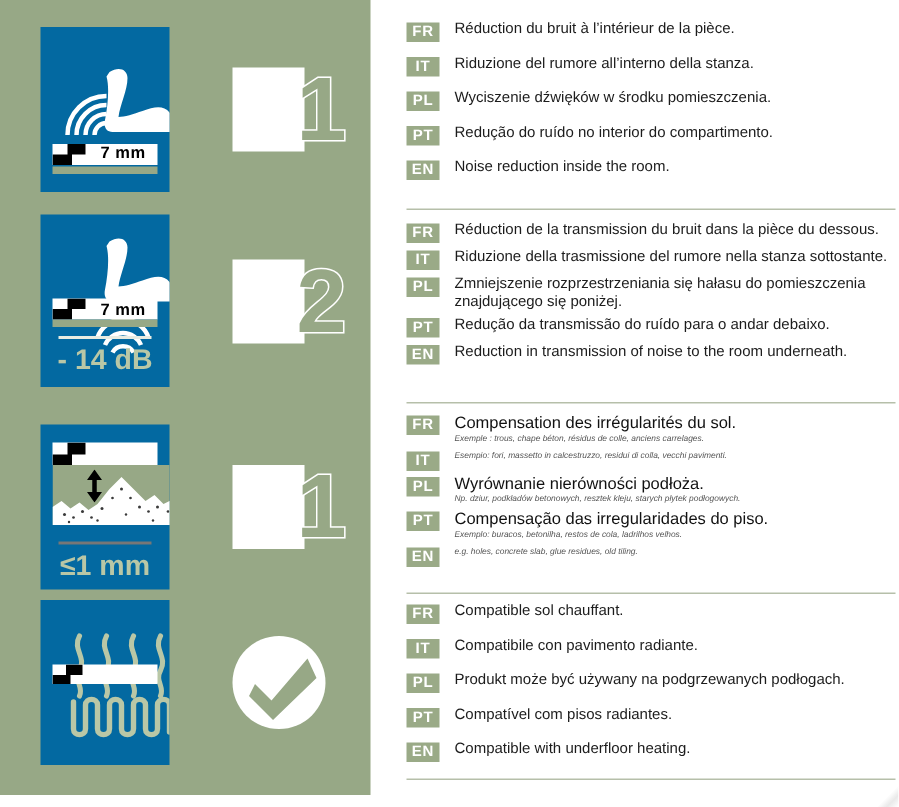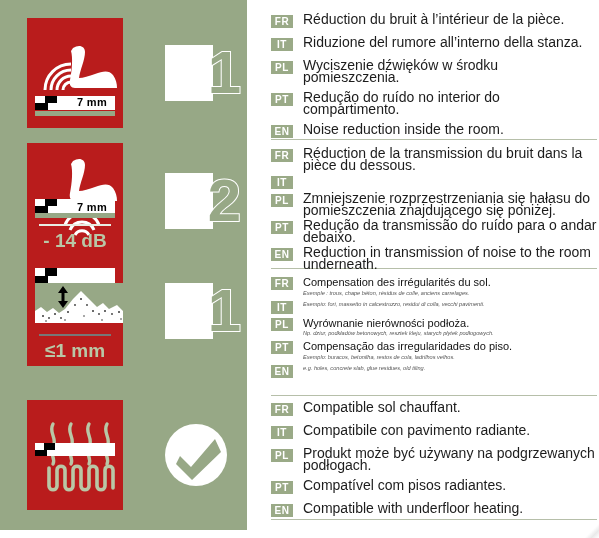--- a/index.html
+++ b/index.html
@@ -41,29 +41,29 @@
 
   .icon-row {
     position: absolute;
     left: 0;
     width: 247px;
     display: flex;
     align-items: center;
   }
   .icon-row.r1 { top: 18px;  height: 110px; }
   .icon-row.r2 { top: 143px; height: 115px; }
-  .icon-row.r3 { top: 256px; height: 110px; }
+  .icon-row.r3 { top: 283px; height: 110px; }
   .icon-row.r4 { top: 400px; height: 110px; }
 
   .pictogram {
     position: relative;
-    width: 96px;
+    width: 86px;
     height: 110px;
     margin-left: 27px;
-    background: #b91c1c;
+    background: #0369a1;
     flex: 0 0 auto;
     overflow: hidden;
   }
   .icon-row.r2 .pictogram { height: 115px; }
 
   .badge-area {
     position: relative;
     flex: 1 1 auto;
     height: 100%;
   }
@@ -200,21 +200,21 @@
     font-weight: 700;
     line-height: 13px;
     text-align: center;
     letter-spacing: 0.5px;
     margin-top: 1px;
   }
 
   .lang-text {
     flex: 1 1 auto;
     margin-left: 10px;
-    font-size: 14px;
+    font-size: 10px;
     line-height: 11.5px;
     color: #1c1c1c;
   }
   .lang-text.big {
     font-size: 11px;
     line-height: 12.5px;
     color: #111111;
   }
   .sub-note {
     display: block;
@@ -410,20 +410,21 @@
       </div>
     </div>
 
     <div class="text-block tb2 tight">
       <div class="lang-line">
         <span class="lang-badge">FR</span>
         <span class="lang-text">Réduction de la transmission du bruit dans la pièce du dessous.</span>
       </div>
       <div class="lang-line">
         <span class="lang-badge">IT</span>
+        <span class="lang-text">Riduzione della trasmissione del rumore nella stanza sottostante.</span>
       </div>
       <div class="lang-line">
         <span class="lang-badge">PL</span>
         <span class="lang-text">Zmniejszenie rozprzestrzeniania się hałasu do pomieszczenia znajdującego się poniżej.</span>
       </div>
       <div class="lang-line">
         <span class="lang-badge">PT</span>
         <span class="lang-text">Redução da transmissão do ruído para o andar debaixo.</span>
       </div>
       <div class="lang-line">

